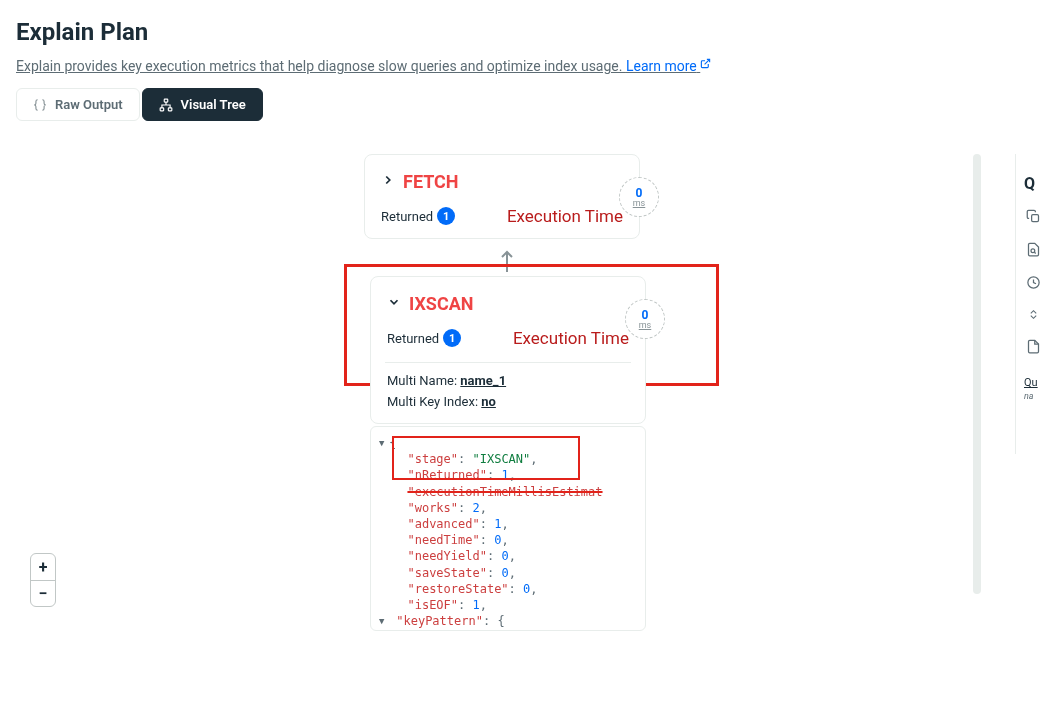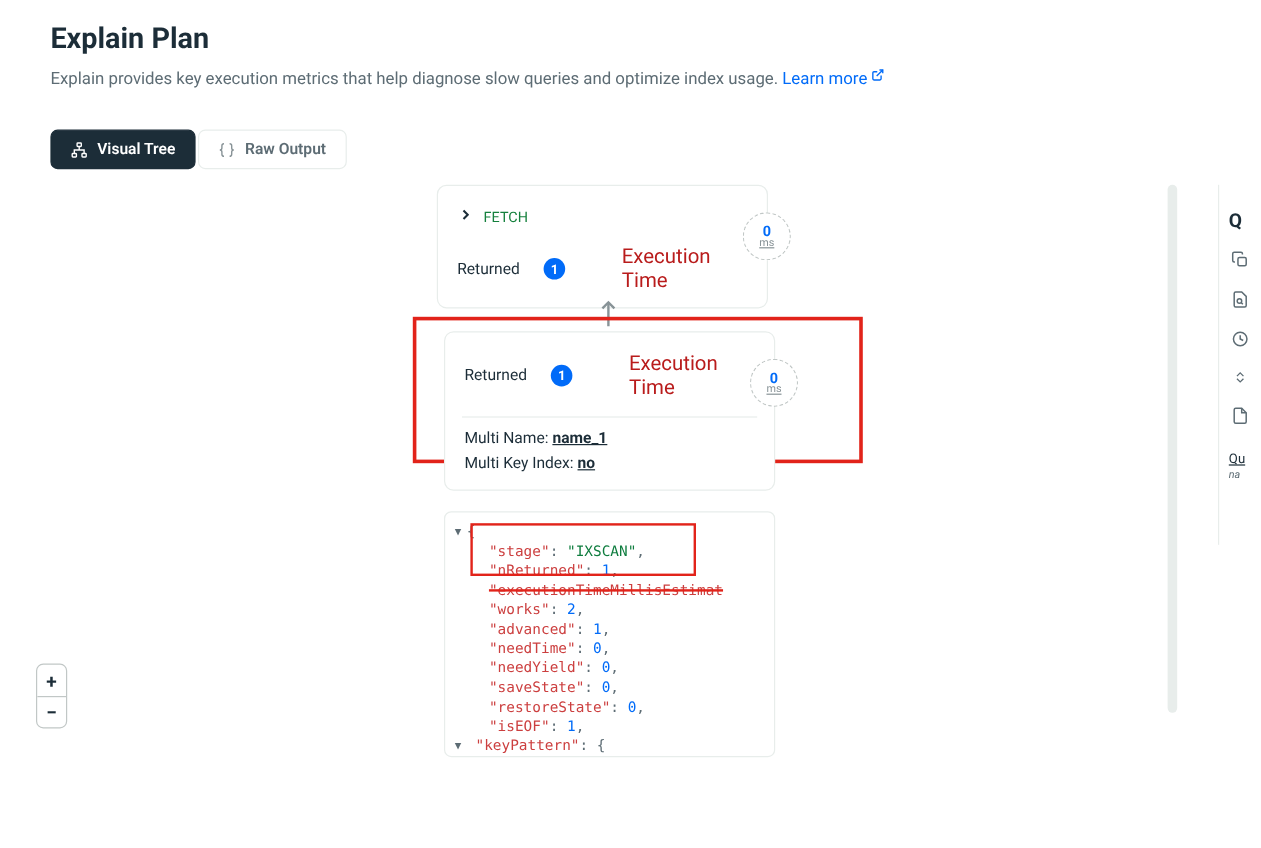--- a/index.html
+++ b/index.html
@@ -1,36 +1,36 @@
 <!DOCTYPE html>
 <html><head>
 <meta charset="utf-8">
 <style>
 * { box-sizing: border-box; margin: 0; padding: 0; }
 body { font-family: -apple-system, BlinkMacSystemFont, "Segoe UI", Roboto, sans-serif; background: #fff; color: #1c2d38; width: 1051px; height: 707px; overflow: hidden; position: relative; }
-.header { padding: 18px 30px 0 42px; }
+.header { padding: 18px 30px 0 16px; }
 .title { font-size: 24px; font-weight: 700; color: #1c2d38; margin-bottom: 10px; }
-.subtitle { font-size: 14px; color: #5d6c74; margin-bottom: 34px; }
+.subtitle { font-size: 14px; color: #5d6c74; margin-bottom: 14px; text-decoration: underline; }
 .learn-link { color: #016bf8; text-decoration: none; }
 .ext-icon { display: inline-block; vertical-align: 2px; }
 .tabs { display: flex; gap: 2px; margin-bottom: 14px; }
 .tab { display: inline-flex; align-items: center; gap: 8px; padding: 8px 16px; border: 1px solid #e8edeb; border-radius: 6px; font-size: 13px; font-weight: 600; cursor: pointer; background: #fff; color: #5d6c74; }
 .tab.active { background: #1c2d38; color: #fff; border-color: #1c2d38; }
 .tab-icon { display: inline-flex; }
 .canvas-area { position: absolute; top: 148px; left: 0; right: 70px; bottom: 0; }
 .scrollbar-track { position: absolute; top: 6px; right: 0; width: 8px; height: 440px; background: #e8edeb; border-radius: 4px; }
 .node { position: absolute; background: #fff; border: 1px solid #e8edeb; border-radius: 8px; padding: 16px 16px 12px 16px; width: 276px; }
 .node.fetch { left: 364px; top: 6px; }
 .node.ixscan { left: 370px; top: 128px; width: 276px; border-radius: 8px; padding: 16px 16px 8px 16px; }
 .red1 { position: absolute; left: 344px; top: 116px; width: 375px; height: 122px; border: 3px solid #e2231a; }
 .red2 { position: absolute; left: 392px; top: 288px; width: 188px; height: 44px; border: 2px solid #e2231a; }
 .node-header { display: flex; align-items: center; gap: 8px; margin-bottom: 14px; }
-.node-title { font-size: 12px; font-weight: 400; color: #15803d; }
+.node-title { font-size: 18px; font-weight: 700; color: #ef4444; }
 .node-row { display: flex; align-items: center; justify-content: space-between; font-size: 13px; }
-.node-row-left { display: flex; align-items: center; gap: 20px; }
+.node-row-left { display: flex; align-items: center; gap: 4px; }
 .returned-label { color: #1c2d38; }
 .badge { display: inline-flex; align-items: center; justify-content: center; min-width: 18px; height: 18px; border-radius: 9px; background: #016bf8; color: #fff; font-size: 11px; font-weight: 700; padding: 0 5px; }
 .exec-label { color: #b91c1c; font-size: 17px; margin-left: 47px; }
 .clock { position: absolute; right: -20px; top: 22px; width: 40px; height: 40px; border-radius: 50%; background: #fff; border: 1px dashed #c1c7c6; display: flex; flex-direction: column; align-items: center; justify-content: center; line-height: 1; }
 .clock .num { font-size: 12px; font-weight: 700; color: #016bf8; }
 .clock .unit { font-size: 9px; color: #889397; text-decoration: underline; }
 .divider { border-top: 1px solid #e8edeb; margin: 14px -2px 10px -2px; }
 .kv { font-size: 13px; color: #1c2d38; margin-bottom: 6px; }
 .kv .val { font-weight: 700; text-decoration: underline; }
 .arrow-up { position: absolute; left: 500px; top: 100px; color: #889397; }
@@ -61,39 +61,39 @@
       <span class="ext-icon">
         <svg width="11" height="11" viewBox="0 0 24 24" fill="none" stroke="#016bf8" stroke-width="2.5">
             <path d="M18 13v6a2 2 0 0 1-2 2H5a2 2 0 0 1-2-2V8a2 2 0 0 1 2-2h6"></path>
             <polyline points="15 3 21 3 21 9"></polyline>
             <line x1="10" y1="14" x2="21" y2="3"></line>
           </svg>
       </span>
     </a>
   </div>
   <div class="tabs">
+    <div class="tab">
+      <span class="tab-icon">
+        <svg width="14" height="14" viewBox="0 0 24 24" fill="none" stroke="#889397" stroke-width="2">
+            <path d="M8 3c-2 0-3 1-3 3v3c0 2-1 3-3 3 2 0 3 1 3 3v3c0 2 1 3 3 3M16 3c2 0 3 1 3 3v3c0 2 1 3 3 3-2 0-3 1-3 3v3c0 2-1 3-3 3"></path>
+          </svg>
+      </span>
+      <span>Raw Output</span>
+    </div>
     <div class="tab active">
       <span class="tab-icon">
         <svg width="14" height="14" viewBox="0 0 24 24" fill="none" stroke="#fff" stroke-width="2">
             <rect x="9" y="2" width="6" height="5" rx="1"></rect>
             <rect x="2" y="17" width="6" height="5" rx="1"></rect>
             <rect x="16" y="17" width="6" height="5" rx="1"></rect>
             <path d="M12 7v5M12 12H5v5M12 12h7v5"></path>
           </svg>
       </span>
       <span>Visual Tree</span>
     </div>
-    <div class="tab">
-      <span class="tab-icon">
-        <svg width="14" height="14" viewBox="0 0 24 24" fill="none" stroke="#889397" stroke-width="2">
-            <path d="M8 3c-2 0-3 1-3 3v3c0 2-1 3-3 3 2 0 3 1 3 3v3c0 2 1 3 3 3M16 3c2 0 3 1 3 3v3c0 2 1 3 3 3-2 0-3 1-3 3v3c0 2-1 3-3 3"></path>
-          </svg>
-      </span>
-      <span>Raw Output</span>
-    </div>
   </div>
 </div>
 
 <div class="canvas-area">
 
   <div class="node fetch">
     <div class="node-header">
       <span>
         <svg width="14" height="14" viewBox="0 0 24 24" fill="none" stroke="#1c2d38" stroke-width="3">
             <polyline points="9 18 15 12 9 6"></polyline>
@@ -117,20 +117,28 @@
   <div class="arrow-up">
     <svg width="14" height="24" viewBox="0 0 14 24" fill="none" stroke="#889397" stroke-width="2">
         <line x1="7" y1="24" x2="7" y2="4"></line>
         <polyline points="2 9 7 4 12 9"></polyline>
       </svg>
   </div>
 
   <div class="red1"></div>
 
   <div class="node ixscan">
+    <div class="node-header">
+      <span>
+        <svg width="14" height="14" viewBox="0 0 24 24" fill="none" stroke="#1c2d38" stroke-width="3">
+            <polyline points="6 9 12 15 18 9"></polyline>
+          </svg>
+      </span>
+      <span class="node-title">IXSCAN</span>
+    </div>
     <div class="node-row">
       <div class="node-row-left">
         <span class="returned-label">Returned</span>
         <span class="badge">1</span>
       </div>
       <span class="exec-label">Execution Time</span>
     </div>
     <div class="clock">
       <span class="num">0</span>
       <span class="unit">ms</span>

